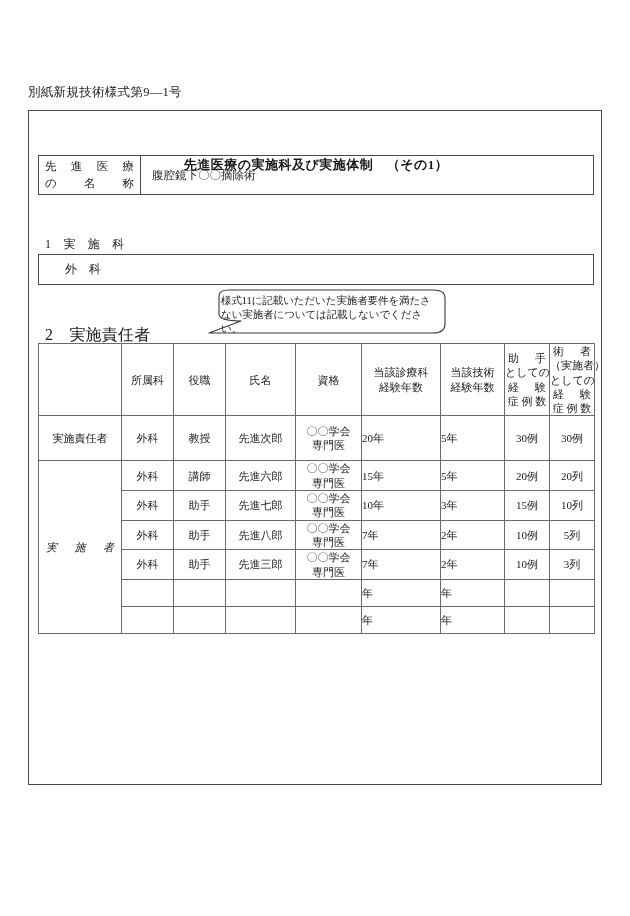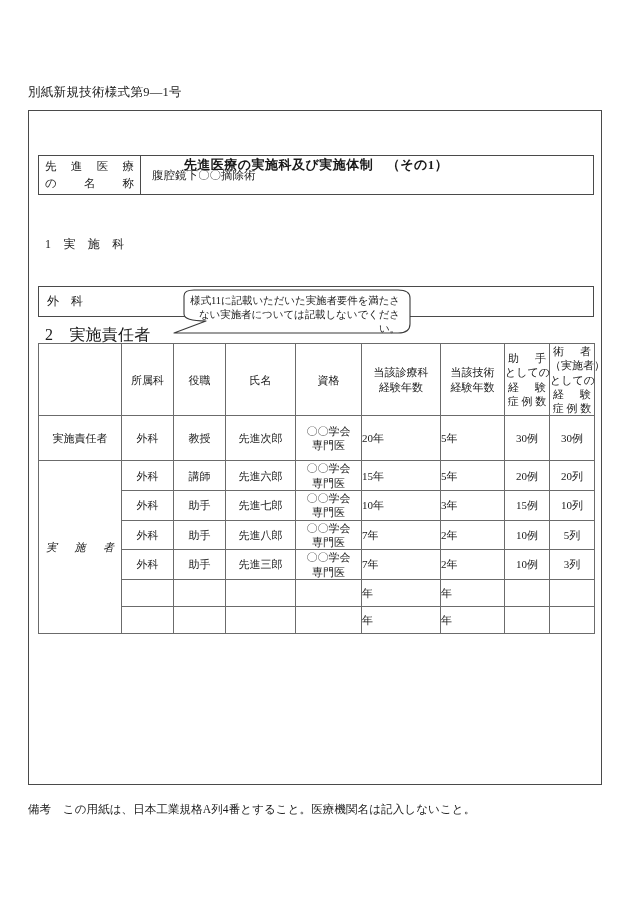--- a/index.html
+++ b/index.html
@@ -112,44 +112,42 @@
   .sec1-box {
     position: absolute;
     left: 9px;
     top: 143px;
     width: 556px;
     height: 31px;
     border: 1px solid #4a4a4a;
     box-sizing: border-box;
     display: flex;
     align-items: center;
-    padding-left: 8px;
+    padding-left: 26px;
     font-size: 12px;
-    margin-top: 32px;
   }
 
   
   .sec2-heading {
     position: absolute;
     left: 16px;
     top: 214px;
     font-size: 16px;
     letter-spacing: 0.2px;
     white-space: nowrap;
   }
 
   
   .callout {
     position: absolute;
-    left: 143px;
+    left: 178px;
     top: 177px;
     width: 244px;
     height: 48px;
     pointer-events: none;
-    text-align: right;
   }
   .callout svg { display: block; }
   .callout-text {
     position: absolute;
     left: 14px;
     top: 6px;
     width: 214px;
     font-size: 10.5px;
     line-height: 1.35;
     color: #1a1a1a;
@@ -416,15 +414,14 @@
           <td class="num">年</td>
           <td class="num-c"></td>
           <td class="num-c"></td>
         </tr>
 
       </tbody>
     </table>
 
   </div>
 
-  <div class="footer-note">備考　この用紙は、日本工業規格A列4番とすること。医療機関名は記入しないこと。</div>
 
 </div>
 
 </body></html>

